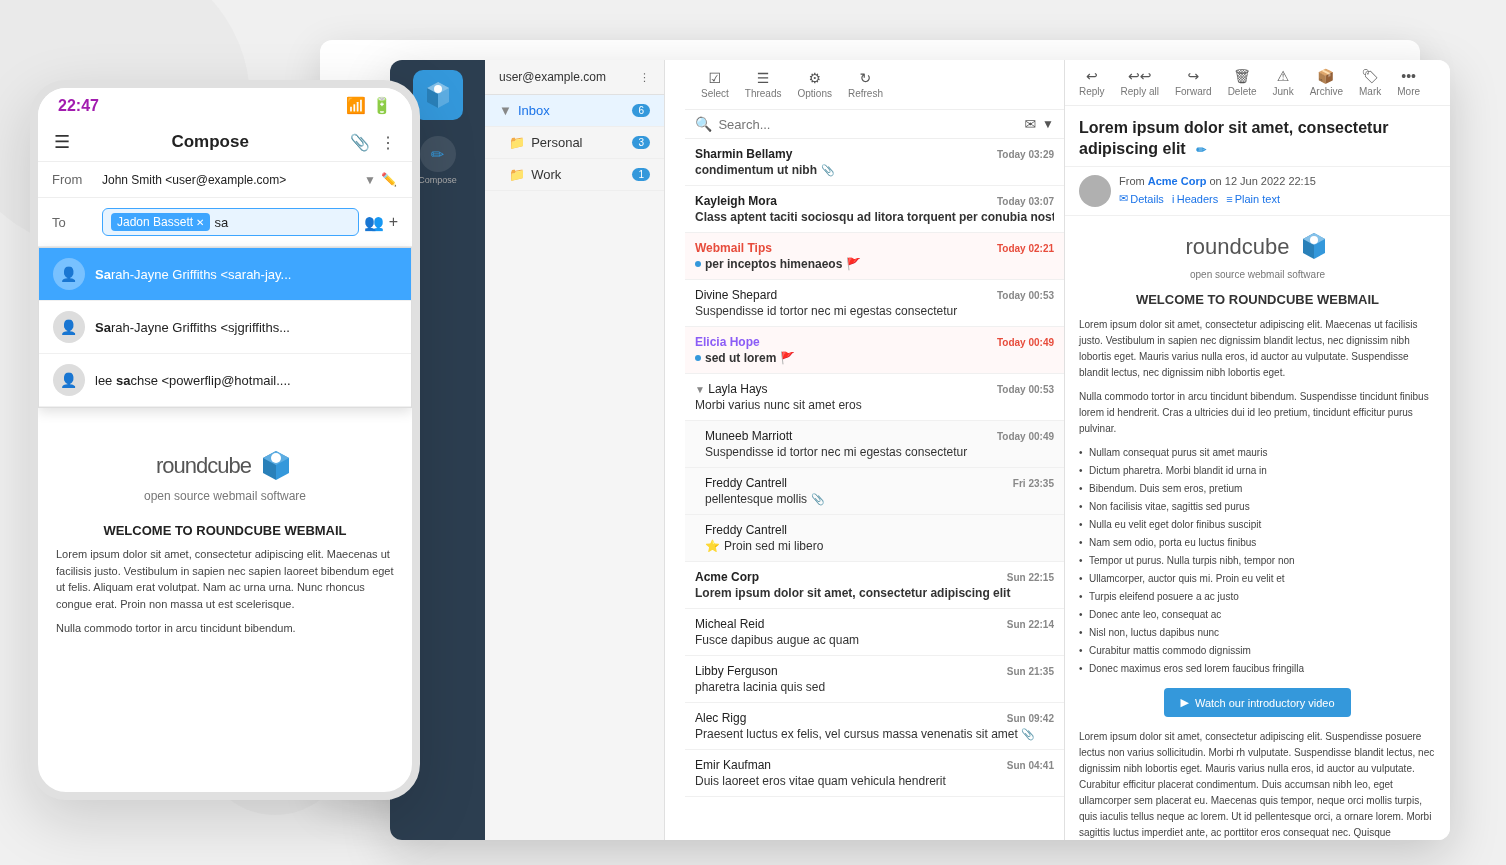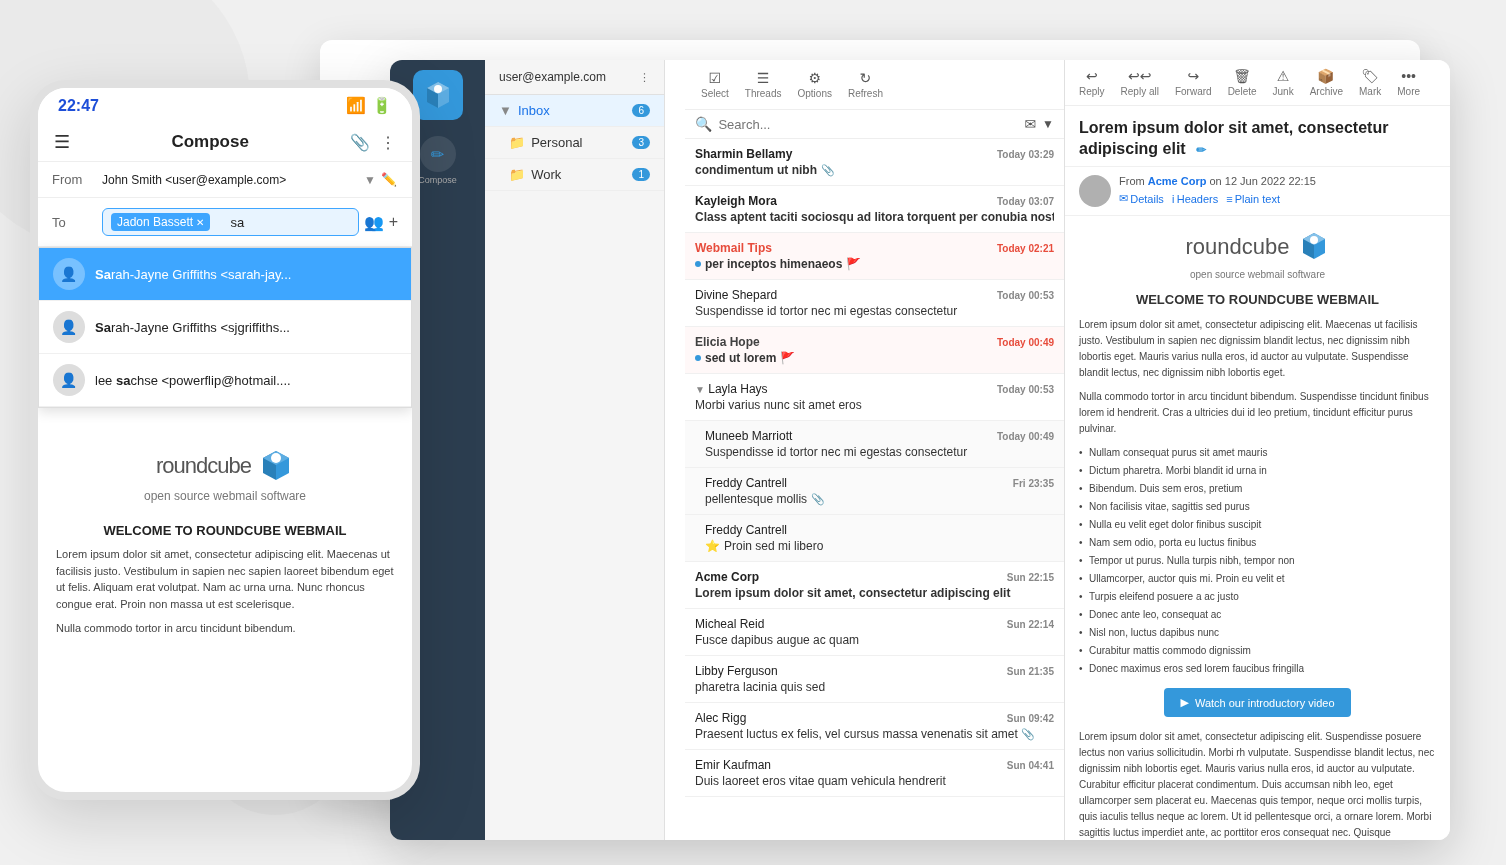--- a/index.html
+++ b/index.html
@@ -38,21 +38,21 @@
       display: flex;
       justify-content: space-between;
       align-items: center;
       padding: 8px 20px;
       background: white;
     }
 
     .mobile-time {
       font-size: 16px;
       font-weight: 600;
-      color: #1d4ed8;
+      color: #a21caf;
     }
 
     .mobile-icons {
       display: flex;
       gap: 6px;
       align-items: center;
     }
 
     .mobile-header {
       display: flex;
@@ -94,21 +94,20 @@
     }
 
     .to-field {
       display: flex;
       align-items: center;
       background: #e8f4ff;
       border: 1.5px solid #3ea6ff;
       border-radius: 6px;
       padding: 4px 8px;
       flex: 1;
-      gap: 16px;
     }
 
     .to-tag {
       background: #3ea6ff;
       color: white;
       border-radius: 4px;
       padding: 2px 6px;
       font-size: 12px;
       display: flex;
       align-items: center;
@@ -874,21 +873,21 @@
           <span class="email-sender">Divine Shepard</span>
           <span class="email-date">Today 00:53</span>
         </div>
         <div class="email-subject">
           Suspendisse id tortor nec mi egestas consectetur
         </div>
       </div>
 
       <div class="email-item unread" style="background:#fff8f8;">
         <div class="email-item-header">
-          <span class="email-sender" style="color:#404040;">Elicia Hope</span>
+          <span class="email-sender" style="color:#8b5cf6;">Elicia Hope</span>
           <span class="email-date" style="color:#e74c3c;">Today 00:49</span>
         </div>
         <div class="email-subject">
           <span class="unread-dot"></span>
           sed ut lorem
           <span class="flag-icon">🚩</span>
         </div>
       </div>
 
       <div>

